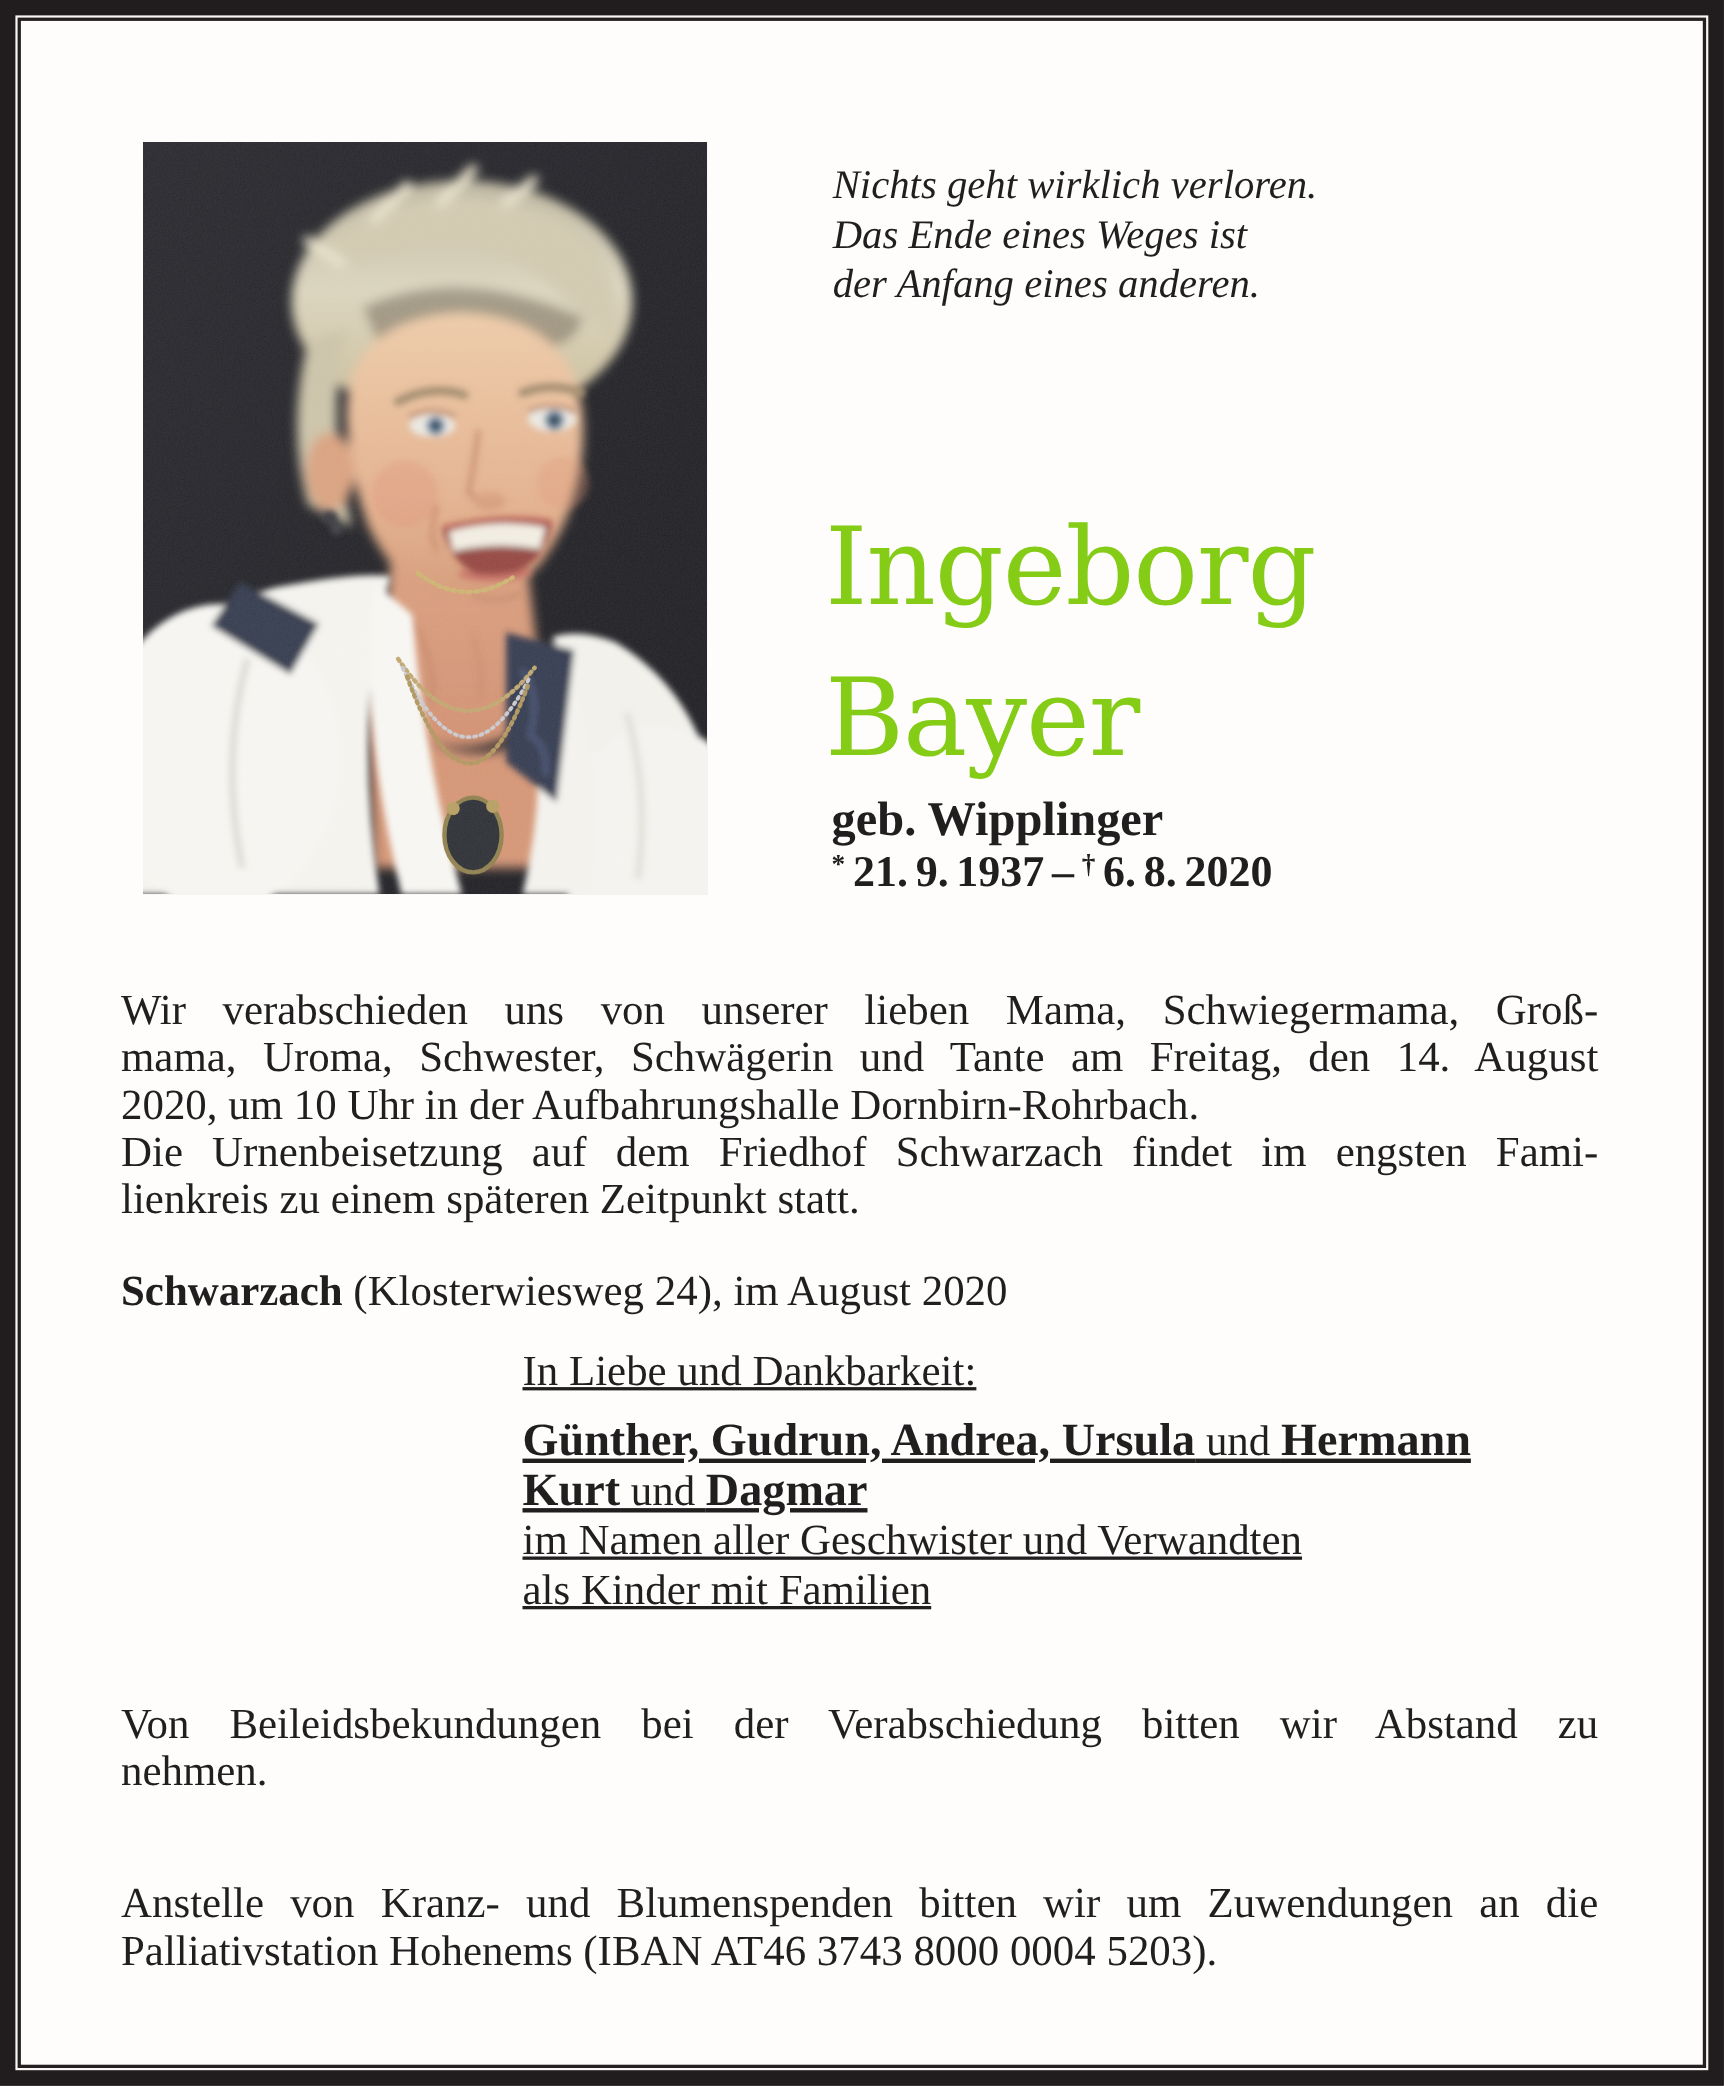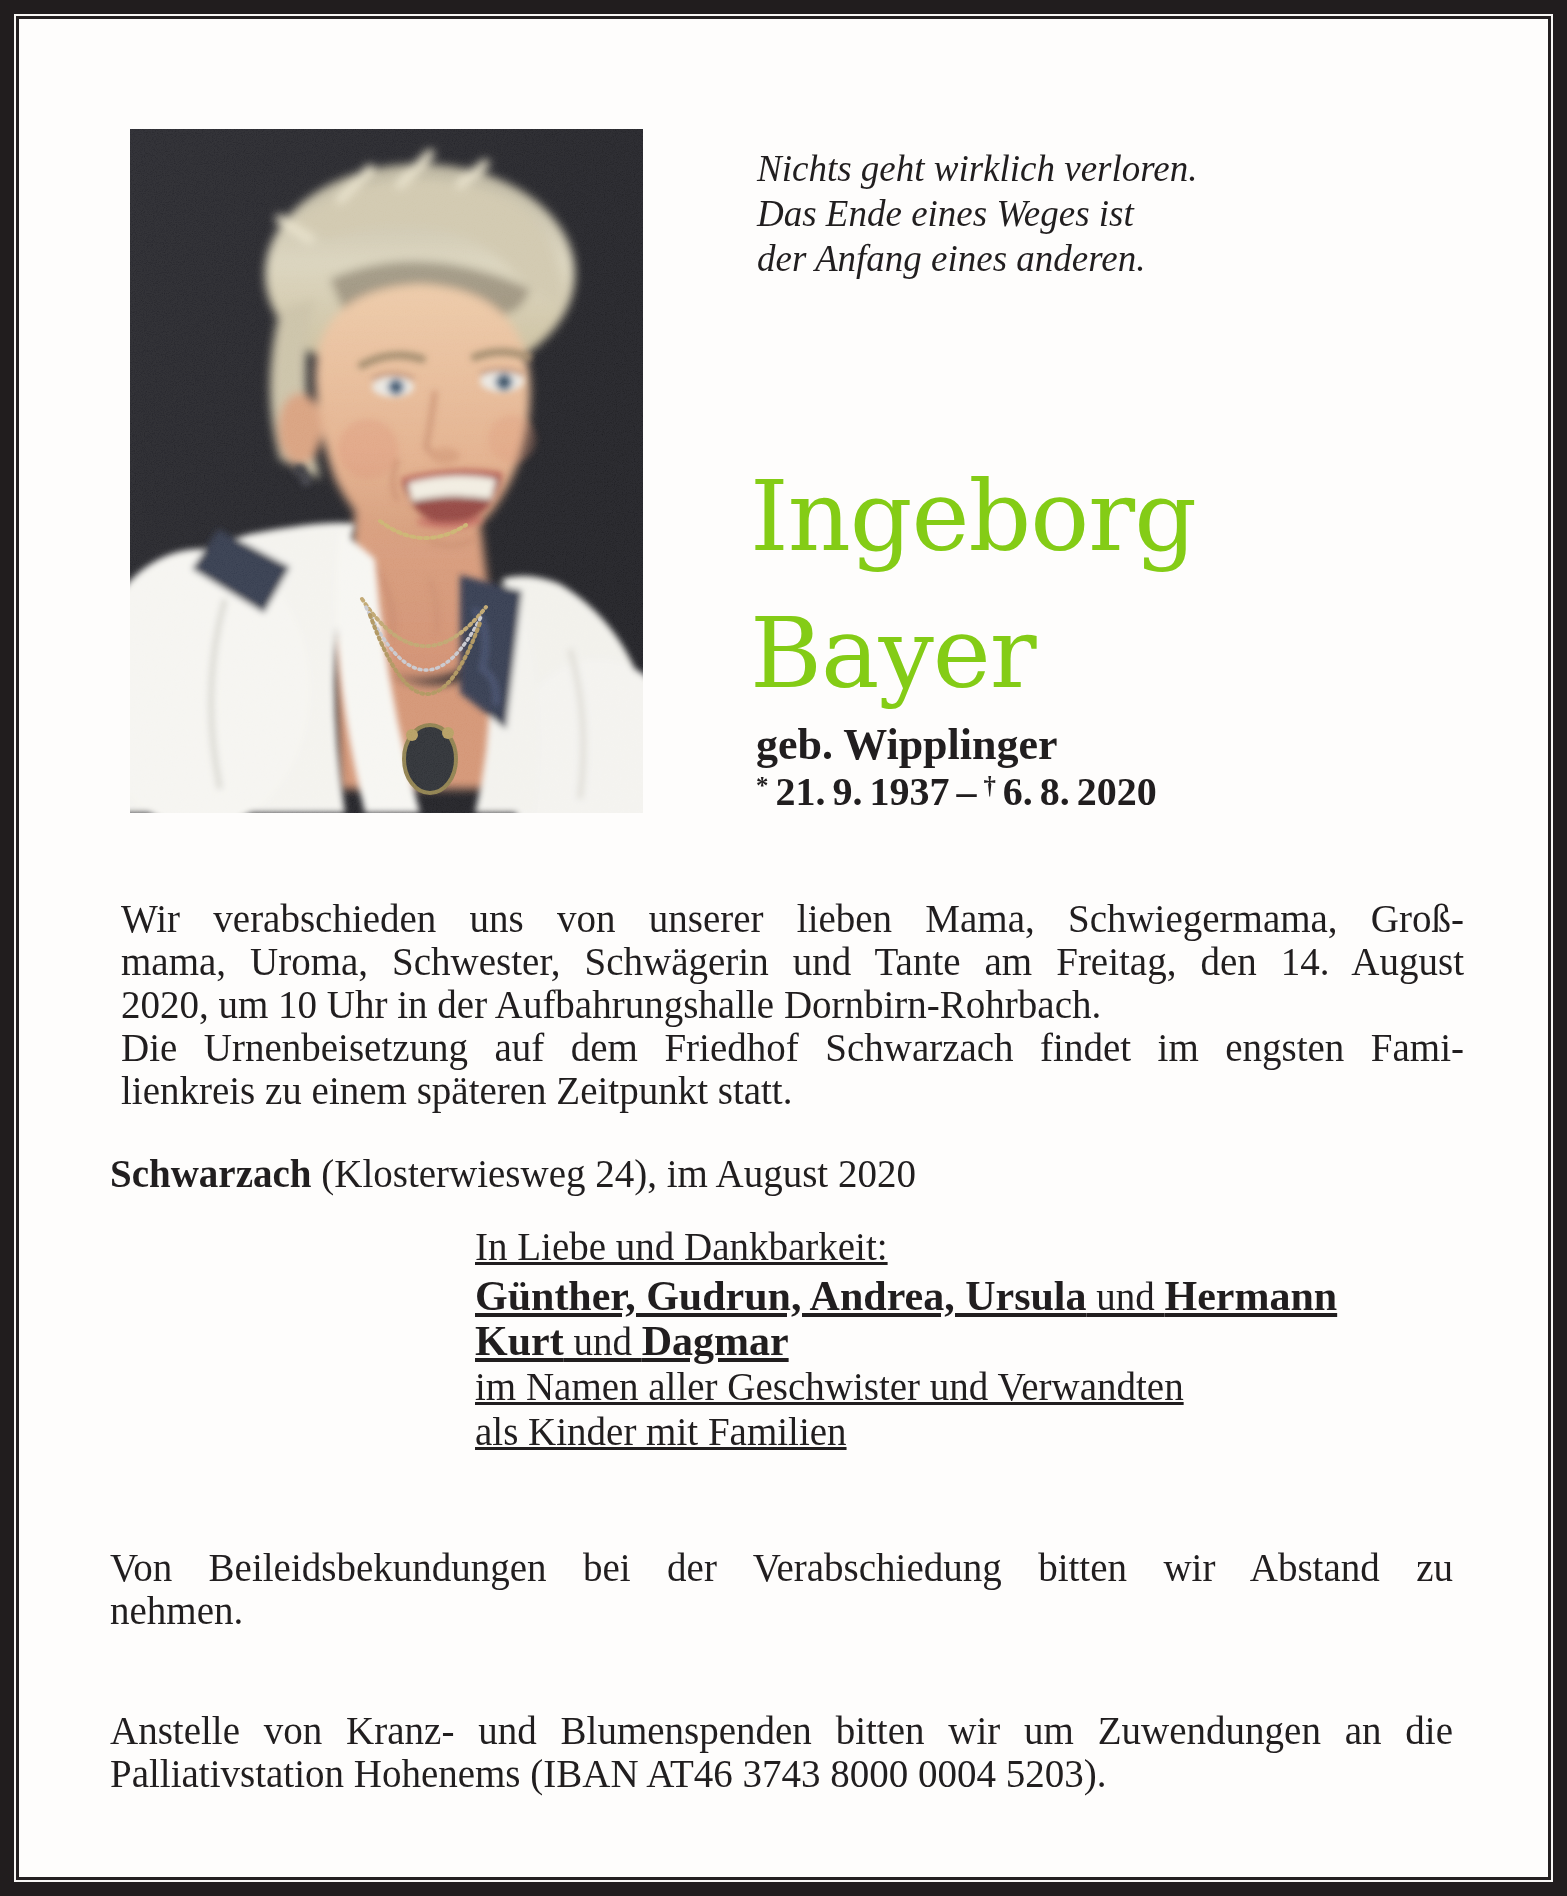--- a/index.html
+++ b/index.html
@@ -12,26 +12,26 @@
   .quote{position:absolute;left:757px;top:146px;font-style:italic;font-size:37px;line-height:45px;color:#26232
 4;}
   .name{position:absolute;left:750px;top:448px;font-family:"DejaVu Serif",serif;
         font-size:98px;line-height:137px;font-weight:400;letter-spacing:-1px;color:#84cc16;}
   .maiden{position:absolute;left:756px;top:720px;font-size:44px;font-weight:700;line-height:50px;}
   .dates{position:absolute;left:756px;top:768px;font-size:40px;font-weight:700;word-spacing:-3px;white-space:nowrap;}
   .sym{font-size:0.62em;position:relative;top:-0.45em;font-weight:700;}
   .block{position:absolute;left:110px;width:1343px;font-size:39px;line-height:43px;}
   .jline{text-align:justify;text-align-last:justify;}
   .lline{text-align:left;}
-  .announce{top:897px;margin-left:11px;}
+  .announce{top:897px;}
   .dateline{top:1152px;font-size:39px;}
   .bold{font-weight:700;}
   .gratitude{position:absolute;left:475px;top:1224px;font-size:39px;line-height:45px;text-decoration:underline;}
   .gnames{font-weight:700;font-size:42px;}
-  .gname-lines{margin-top:5px;}
+  .gname-lines{margin-top:19px;}
   .condolence{top:1546px;}
   .donation{top:1664px;margin-top:45px;}
 </style>
 </head>
 <body>
 
 <div class="canvas">
   <div class="paper"></div>
 
   <div class="photo" title="Smiling elderly woman with short blond-grey hair, blue eyes, white blouse with dark dirndl straps and a layered necklace, dark background">

